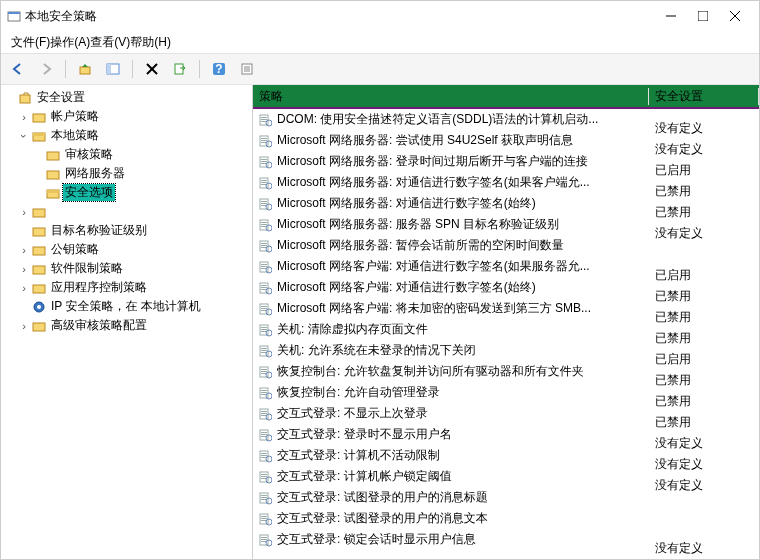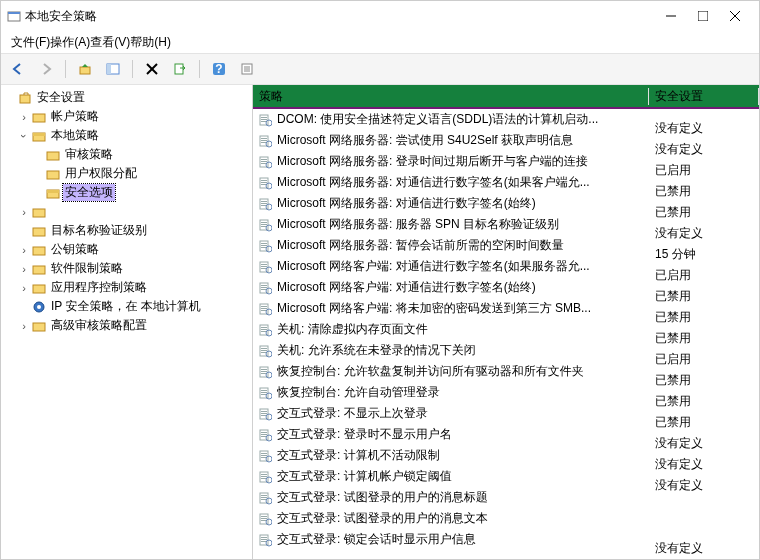--- a/index.html
+++ b/index.html
@@ -15,21 +15,21 @@
 
   .toolbar { display: flex; gap: 6px; padding: 3px 6px; background: #f5f5f5; border-top: 1px solid #e3e3e3; border-bottom: 1px solid #e3e3e3; height: 32px; align-items: center; }
   .tbtn { width: 22px; height: 22px; display: flex; align-items: center; justify-content: center; border: 1px solid transparent; }
   .tsep { width: 1px; height: 18px; background: #ccc; margin: 0 2px; }
 
   .body { flex: 1; display: flex; overflow: hidden; }
   .left { width: 252px; border-right: 1px solid #d0d0d0; overflow: auto; padding-top: 3px; position: relative; }
   .right { flex: 1; display: flex; flex-direction: column; overflow: hidden; }
 
   .tree-row { display: flex; align-items: center; height: 19px; white-space: nowrap; cursor: default; }
-  .tree-row.selected .label-txt { background: #c4b5fd; outline: 1px dotted #000; }
+  .tree-row.selected .label-txt { background: #14b8a6; outline: 1px dotted #000; }
   .exp { width: 14px; text-align: center; color: #555; font-size: 11px; user-select: none; }
   .ficon { width: 16px; height: 16px; margin-right: 2px; display: flex; align-items: center; justify-content: center; }
   .label-txt { padding: 0 2px; }
 
   .colheader { display: flex; border-bottom: 2px solid #701a75; background: #15803d; height: 24px; align-items: center; }
   .colheader .col { padding: 0 6px; border-right: 1px solid #e0e0e0; }
   .col-policy { flex: 1; }
   .col-setting { width: 110px; }
 
   .list { flex: 1; overflow-y: auto; overflow-x: hidden; }
@@ -185,21 +185,21 @@
           </svg>
         </span>
       <span class="label-txt">审核策略</span>
     </div>
     <div class="tree-row" style="padding-left:44px">
       <span class="ficon">
           <svg width="14" height="14">
             <rect x="1" y="4" width="12" height="8" fill="#f7d774" stroke="#bb8a22"></rect>
           </svg>
         </span>
-      <span class="label-txt">用户权限分配</span>
+      <span class="label-txt">网络服务器</span>
     </div>
     <div class="tree-row selected" style="padding-left:44px">
       <span class="ficon">
           <svg width="14" height="14">
             <rect x="1" y="4" width="12" height="8" fill="#f7d774" stroke="#bb8a22"></rect>
             <rect x="1" y="4" width="12" height="3" fill="#e8c45a"></rect>
           </svg>
         </span>
       <span class="label-txt">安全选项</span>
     </div>
@@ -356,21 +356,20 @@
           <span class="picon">
             <svg width="14" height="14">
               <rect x="2" y="2" width="8" height="10" fill="#fff" stroke="#9aa"></rect>
               <rect x="3" y="4" width="6" height="1" fill="#9aa"></rect>
               <rect x="3" y="6" width="6" height="1" fill="#9aa"></rect>
               <rect x="3" y="8" width="6" height="1" fill="#9aa"></rect>
               <circle cx="11" cy="10" r="3" fill="none" stroke="#6a8ab7"></circle>
             </svg>
           </span>
           <span class="pname">Microsoft 网络服务器: 暂停会话前所需的空闲时间数量</span>
-          <span class="pval">15 分钟</span>
         </div>
         <div class="prow">
           <span class="picon">
             <svg width="14" height="14">
               <rect x="2" y="2" width="8" height="10" fill="#fff" stroke="#9aa"></rect>
               <rect x="3" y="4" width="6" height="1" fill="#9aa"></rect>
               <rect x="3" y="6" width="6" height="1" fill="#9aa"></rect>
               <rect x="3" y="8" width="6" height="1" fill="#9aa"></rect>
               <circle cx="11" cy="10" r="3" fill="none" stroke="#6a8ab7"></circle>
             </svg>

